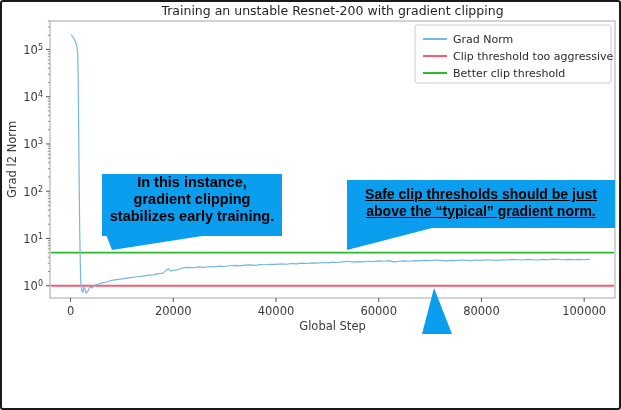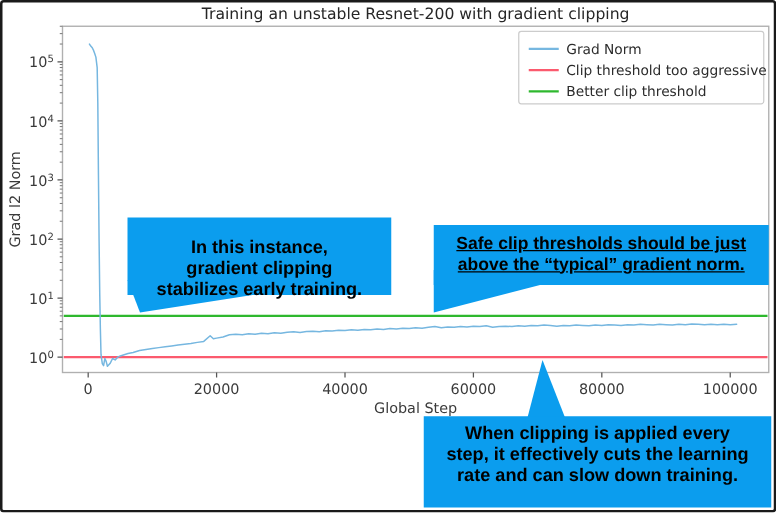--- a/index.html
+++ b/index.html
@@ -36,24 +36,24 @@
     font-weight: bold;
     text-align: center;
     line-height: 1.18;
     white-space: pre-line;
     z-index: 5;
     box-sizing: border-box;
   }
   #callout-left {
     left: 100px;
     top: 172px;
-    width: 211px;
+    width: 180px;
     height: 62px;
     font-size: 14.5px;
-    padding-top: 16px;
+    padding-top: 0;
   }
   #callout-mid {
     left: 345px;
     top: 178px;
     width: 268px;
     height: 48px;
     font-size: 14px;
     padding-top: 6px;
     text-decoration: underline;
   }
@@ -170,17 +170,14 @@
       <polygon points="420,332 432,286 450,332" fill="#0b9dee"></polygon>
     </svg>
 
   <div class="callout" id="callout-left">In this instance,
 gradient clipping
 stabilizes early training.</div>
 
   <div class="callout" id="callout-mid">Safe clip thresholds should be just
 above the “typical” gradient norm.</div>
 
-  <div class="callout" id="callout-bottom">When clipping is applied every
-step, it effectively cuts the learning
-rate and can slow down training.</div>
 
 </div>
 
 </body></html>

